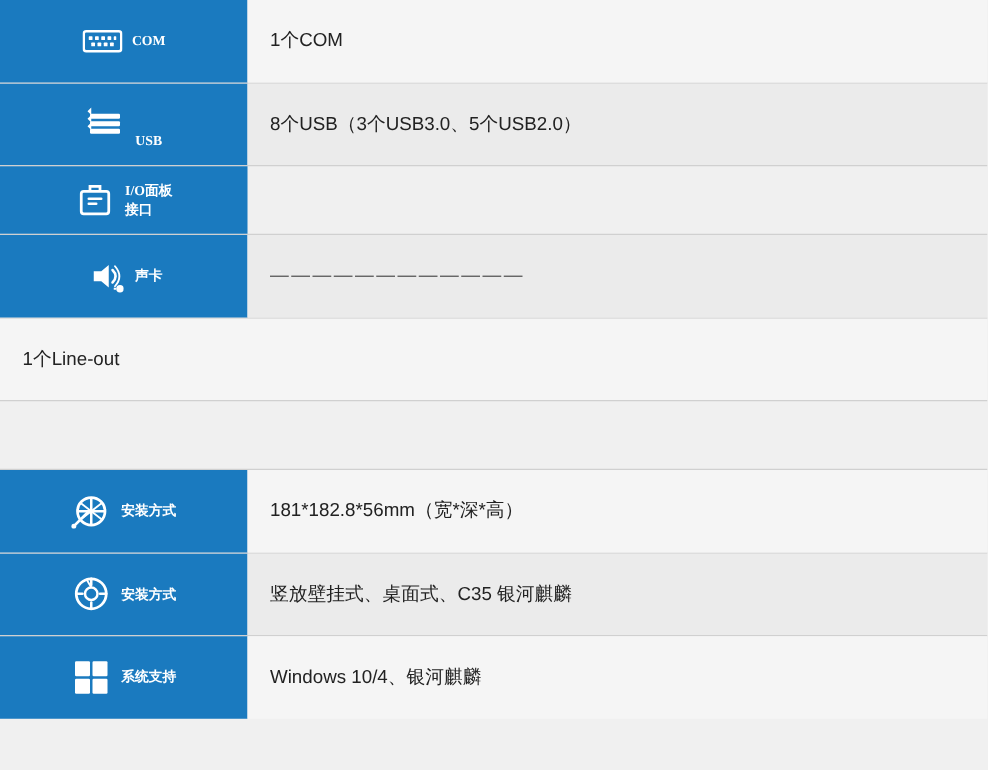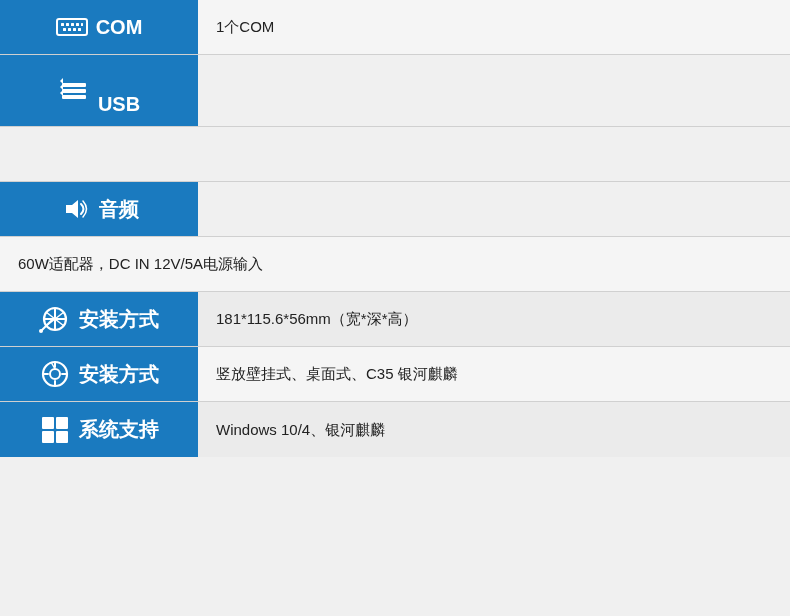--- a/index.html
+++ b/index.html
@@ -34,30 +34,31 @@
     .cell-label .icon {
       width: 32px;
       height: 32px;
       display: flex;
       align-items: center;
       justify-content: center;
       flex-shrink: 0;
     }
     .cell-label .label-text {
       color: white;
-      font-size: 20px;
+      font-size: 11px;
       font-weight: bold;
       white-space: nowrap;
+      font-family: Liberation Serif, serif;
     }
     .cell-value {
       flex: 1;
       background-color: #f5f5f5;
       display: flex;
       align-items: center;
-      padding: 8px 18px;
+      padding: 20px 18px;
       color: #222;
       font-size: 15px;
       line-height: 1.7;
     }
     .row:nth-child(odd) .cell-value {
       background-color: #f5f5f5;
     }
     .row:nth-child(even) .cell-value {
       background-color: #ebebeb;
     }
@@ -96,54 +97,72 @@
         <rect x="4" y="6" width="24" height="4" rx="1" fill="white"></rect>
         <rect x="4" y="12" width="24" height="4" rx="1" fill="white"></rect>
         <rect x="4" y="18" width="24" height="4" rx="1" fill="white"></rect>
         <path d="M2 4 L5 1 L5 7 Z" fill="white"></path>
         <path d="M2 10 L5 7 L5 13 Z" fill="white"></path>
         <path d="M2 16 L5 13 L5 19 Z" fill="white"></path>
       </svg>
         </span>
         <span class="label-text" style="white-space: pre-line; margin-top: 28px;">USB</span>
       </div>
+      <div class="cell-value">8个USB（3个USB3.0、5个USB2.0）</div>
     </div>
     <div class="row">
+      <div class="cell-label">
+        <span class="icon">
+          <svg width="30" height="30" viewBox="0 0 30 30">
+        <rect x="4" y="8" width="22" height="18" rx="2" fill="none" stroke="white" stroke-width="2.2"></rect>
+        <path d="M11 8 L11 4 L19 4 L19 8" fill="none" stroke="white" stroke-width="2.2"></path>
+        <rect x="9" y="13" width="12" height="2" rx="1" fill="white"></rect>
+        <rect x="9" y="17" width="8" height="2" rx="1" fill="white"></rect>
+      </svg>
+        </span>
+        <span class="label-text" style="white-space: pre-line;">I/O面板
+接口</span>
+      </div>
     </div>
     <div class="row">
       <div class="cell-label">
         <span class="icon">
           <svg width="30" height="30" viewBox="0 0 30 30">
         <polygon points="6,11 12,11 18,6 18,24 12,19 6,19" fill="white"></polygon>
         <path d="M21 10 Q26 15 21 20" fill="none" stroke="white" stroke-width="2" stroke-linecap="round"></path>
         <path d="M23 7 Q30 15 23 23" fill="none" stroke="white" stroke-width="1.5" stroke-linecap="round"></path>
+        <circle cx="27" cy="25" r="3" fill="white"></circle>
+        <line x1="22" y1="25" x2="24" y2="25" stroke="white" stroke-width="1.5"></line>
       </svg>
         </span>
-        <span class="label-text" style="white-space: pre-line;">音频</span>
+        <span class="label-text" style="white-space: pre-line;">声卡</span>
       </div>
+      <div class="cell-value" style="letter-spacing: 2px; color: rgb(85, 85, 85);">————————————</div>
     </div>
     <div class="row">
-      <div class="cell-value">60W适配器，DC IN 12V/5A电源输入</div>
+      <div class="cell-value">1个Line-out</div>
+    </div>
+    <div class="row">
     </div>
     <div class="row">
       <div class="cell-label">
         <span class="icon">
           <svg width="32" height="28" viewBox="0 0 32 28">
         <circle cx="16" cy="14" r="11" fill="none" stroke="white" stroke-width="2.2"></circle>
         <line x1="16" y1="3" x2="16" y2="25" stroke="white" stroke-width="2"></line>
         <line x1="5" y1="14" x2="27" y2="14" stroke="white" stroke-width="2"></line>
         <path d="M7 7 L25 21" stroke="white" stroke-width="1.5"></path>
         <path d="M25 7 L7 21" stroke="white" stroke-width="1.5"></path>
         <line x1="2" y1="26" x2="14" y2="14" stroke="white" stroke-width="2" stroke-linecap="round"></line>
         <circle cx="2" cy="26" r="2" fill="white"></circle>
       </svg>
         </span>
         <span class="label-text" style="white-space: pre-line;">安装方式</span>
       </div>
-      <div class="cell-value">181*115.6*56mm（宽*深*高）</div>
+      <div class="cell-value">181*182.8*56mm（宽*深*高）</div>
     </div>
     <div class="row">
       <div class="cell-label">
         <span class="icon">
           <svg width="30" height="30" viewBox="0 0 30 30">
         <circle cx="15" cy="15" r="12" fill="none" stroke="white" stroke-width="2.2"></circle>
         <circle cx="15" cy="15" r="5" fill="none" stroke="white" stroke-width="2"></circle>
         <path d="M15 3 L15 8" stroke="white" stroke-width="2" stroke-linecap="round"></path>
         <path d="M15 22 L15 27" stroke="white" stroke-width="2" stroke-linecap="round"></path>
         <path d="M3 15 L8 15" stroke="white" stroke-width="2" stroke-linecap="round"></path>

